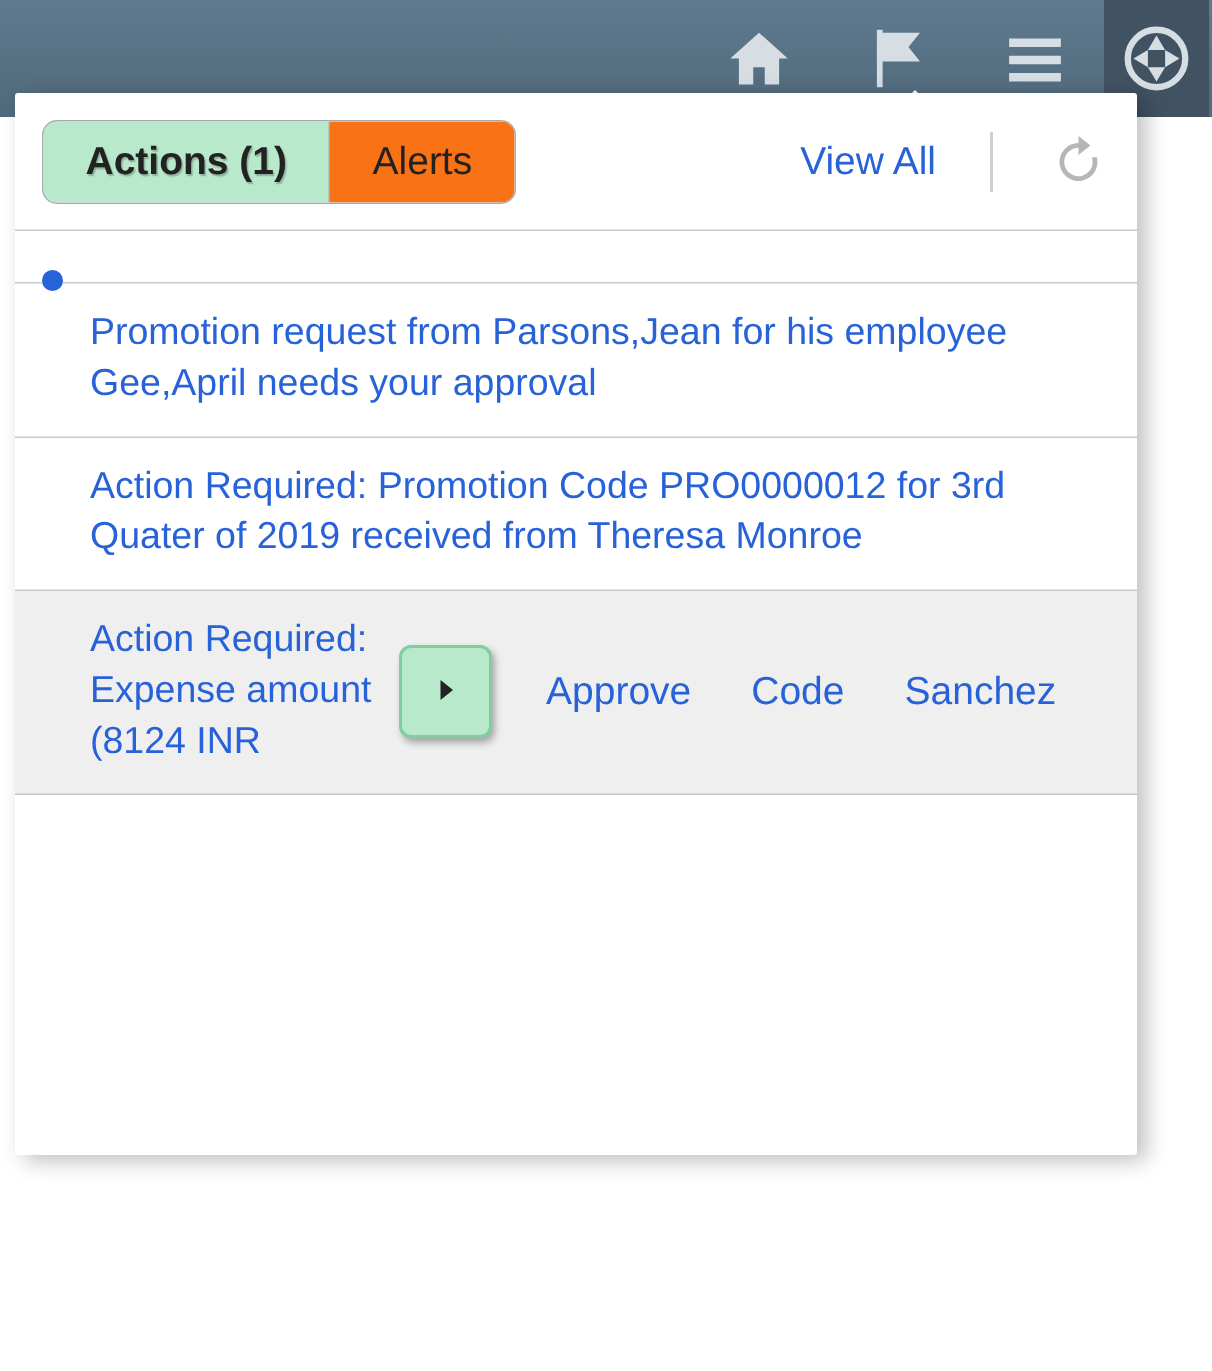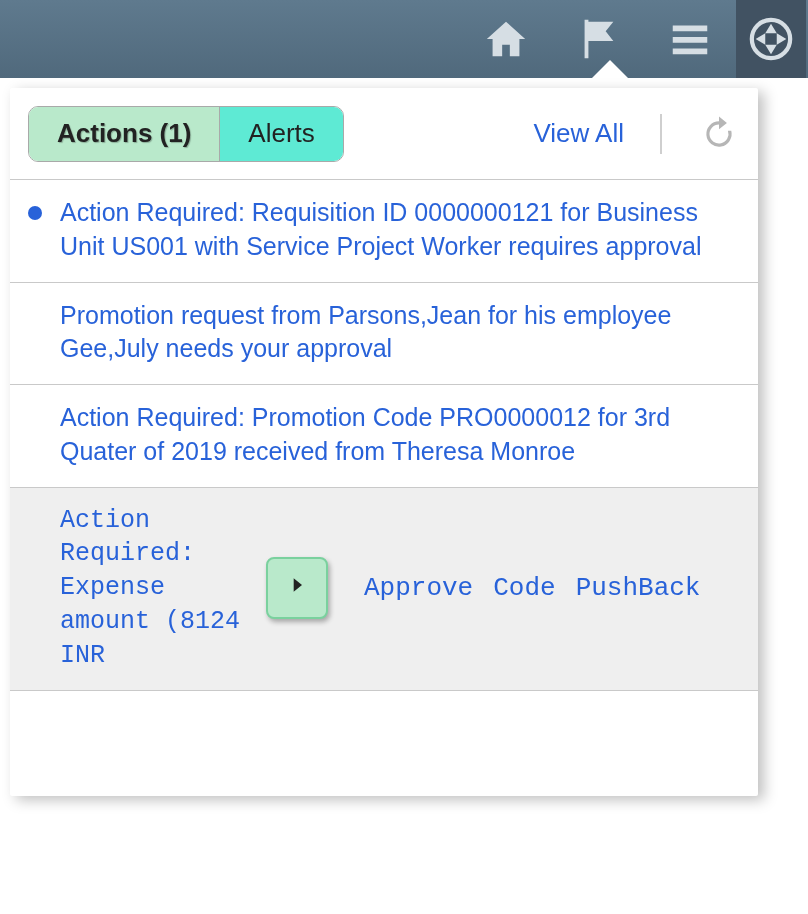--- a/index.html
+++ b/index.html
@@ -45,21 +45,21 @@
     left: 592px;
     top: 0;
     width: 0; height: 0;
     border-left: 18px solid transparent;
     border-right: 18px solid transparent;
     border-bottom: 18px solid #ffffff;
   }
   .panel {
     position: absolute;
     left: 10px;
-    top: 88px;
+    top: 62px;
     width: 748px;
     height: 708px;
     background: #ffffff;
     box-shadow: 6px 4px 14px rgba(0,0,0,0.25);
     border-radius: 2px;
     overflow: hidden;
   }
   .panel-header {
     height: 92px;
     border-bottom: 1px solid #c9c9c9;
@@ -75,21 +75,21 @@
     height: 56px;
   }
   .tab {
     display: flex;
     align-items: center;
     justify-content: center;
     font-size: 26px;
     padding: 0 28px;
     cursor: pointer;
     color: #222;
-    background: #5eead4;
+    background: #f97316;
   }
   .tab.active {
     background: #b9e9cb;
     font-weight: bold;
     text-shadow: 1px 1px 1px rgba(0,0,0,0.25);
     border-right: 1px solid #a9a9a9;
   }
   .header-right {
     margin-left: auto;
     display: flex;
@@ -127,21 +127,20 @@
     position: absolute;
     left: 18px;
     top: 26px;
     width: 14px; height: 14px;
     border-radius: 50%;
     background: #2862d9;
   }
   .item.action-row {
     background: #efefef;
     padding-right: 8px;
-    font-family: Liberation Mono, monospace;
   }
   .item.action-row .row-inner {
     display: flex;
     align-items: center;
   }
   .item.action-row .trunc-link {
     flex: 0 0 200px;
     overflow: hidden;
   }
   .expand-btn {
@@ -152,21 +151,21 @@
     display: flex; align-items: center; justify-content: center;
     font-size: 28px;
     font-weight: bold;
     color: #222;
     box-shadow: 2px 3px 5px rgba(0,0,0,0.3);
     cursor: pointer;
     margin-left: 6px;
   }
   .action-links {
     display: flex;
-    gap: 20px;
+    gap: 40px;
     margin-left: 36px;
   }
   .action-links span {
     color: #2862d9;
     font-size: 26px;
     cursor: pointer;
   }
 </style>
 </head>
 <body>
@@ -208,25 +207,24 @@
       <div class="refresh-btn">
         <svg width="38" height="38" viewBox="0 0 24 24">
             <path d="M12 4a8 8 0 1 0 7.74 6h-2.1A6 6 0 1 1 12 6v3l5-4-5-4z"></path>
           </svg>
       </div>
     </div>
   </div>
 
   <div class="item">
     <span class="dot"></span>
-    <a>Action Required: Requisition ID 0000000121 for Business Unit US001 with Service Project Worker requires approval</a>
   </div>
 
   <div class="item">
-    <a>Promotion request from Parsons,Jean for his employee Gee,July needs your approval</a>
+    <a>Promotion request from Parsons,Jean for his employee Gee,April needs your approval</a>
   </div>
 
   <div class="item">
     <a>Action Required: Promotion Code PRO0000012 for 3rd Quater of 2019 received from Theresa Monroe</a>
   </div>
 
   <div class="item action-row">
     <div class="row-inner">
       <div class="trunc-link">
         <a>Action Required: Expense amount (8124 INR</a>
@@ -234,18 +232,18 @@
       <div class="expand-btn">
         <span>
           <svg width="20" height="20" viewBox="0 0 24 24">
               <path d="M8 4l10 8-10 8z" fill="#222"></path>
             </svg>
         </span>
       </div>
       <div class="action-links">
         <span>Approve</span>
         <span>Code</span>
-        <span>PushBack</span>
+        <span>Sanchez</span>
       </div>
     </div>
   </div>
 
 </div>
 
 </body></html>

